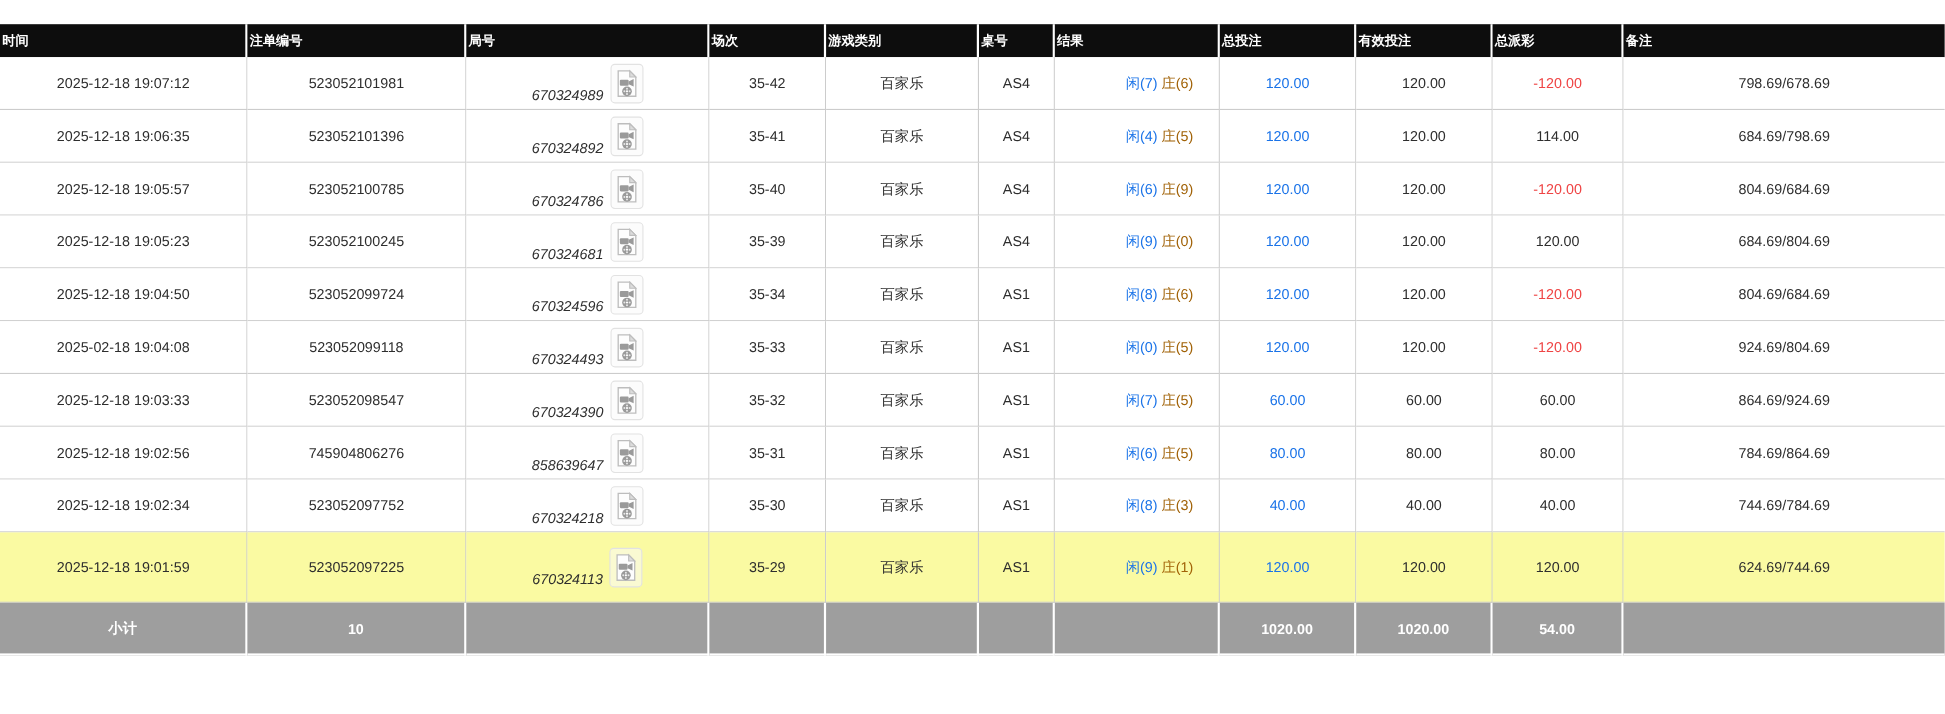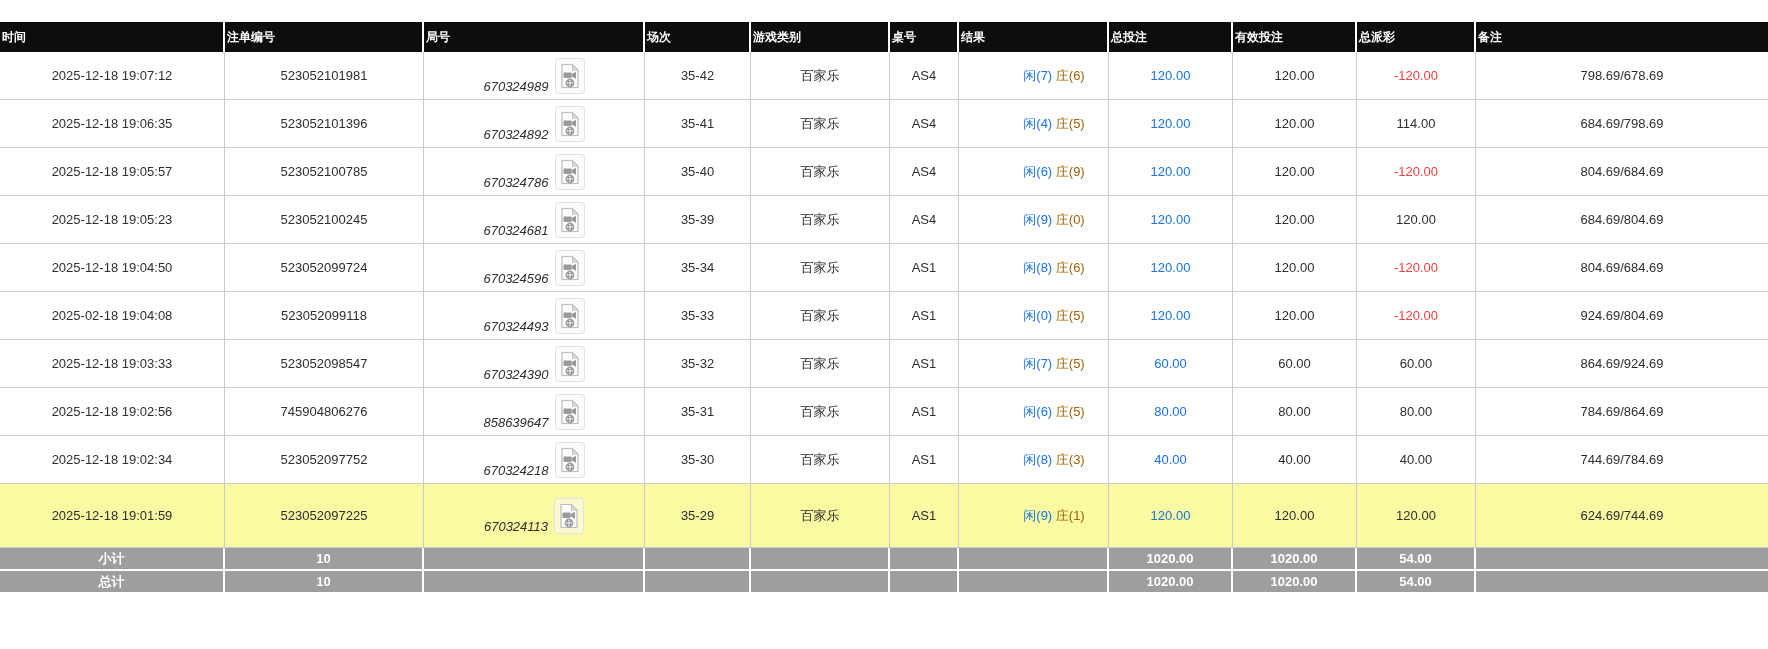--- a/index.html
+++ b/index.html
@@ -23,21 +23,21 @@
   thead th:last-child { border-right: none; }
   tbody td {
     text-align: center; height: 48px; padding: 0 4px;
     background: #ffffff; border-right: 1px solid #cccccc;
     border-bottom: 1px solid #cccccc; white-space: nowrap; overflow: hidden;
   }
   tbody td:last-child { border-right: none; }
   tr.hl td { background: #fafaa2; height: 64px; }
   tr.sum td {
     background: #9e9e9e; color: #ffffff; font-weight: bold;
-    height: 23px; border-right: 2px solid #ffffff;
+    height: 48px; border-right: 2px solid #ffffff;
     border-bottom: 2px solid #ffffff; font-size: 13px;
   }
   tr.sum td:last-child { border-right: none; }
   .blue { color: #1a73e8; }
   .red  { color: #ef4444; }
   .result-player { color: #1a73e8; margin-left: 41px; }
   .result-banker { color: #a16207; }
   .round-wrap { display: inline-flex; align-items: flex-end; gap: 6px; vertical-align: middle; font-style: italic; }
   .video-btn {
     display: inline-flex; align-items: center; justify-content: center;
@@ -396,28 +396,15 @@
           <td></td>
           <td></td>
           <td></td>
           <td></td>
           <td></td>
           <td>1020.00</td>
           <td>1020.00</td>
           <td>54.00</td>
           <td></td>
         </tr>
-        <tr class="sum">
-          <td>总计</td>
-          <td>10</td>
-          <td></td>
-          <td></td>
-          <td></td>
-          <td></td>
-          <td></td>
-          <td>1020.00</td>
-          <td>1020.00</td>
-          <td>54.00</td>
-          <td></td>
-        </tr>
       </tbody>
   </table>
 </div>
 
 </body></html>

